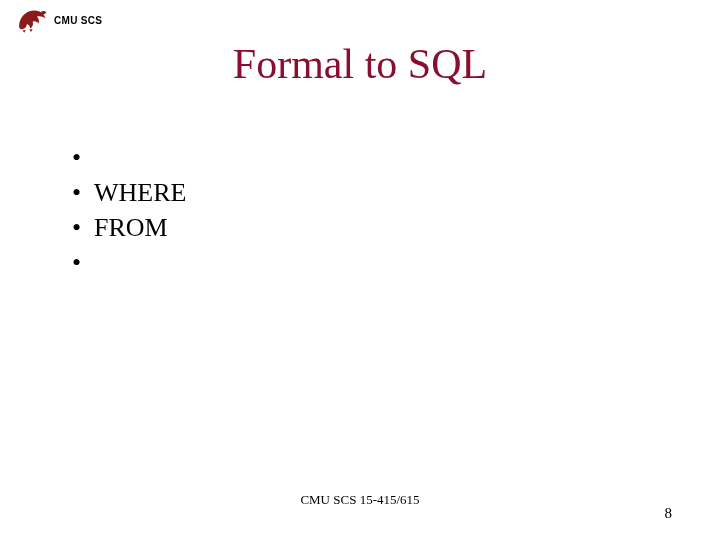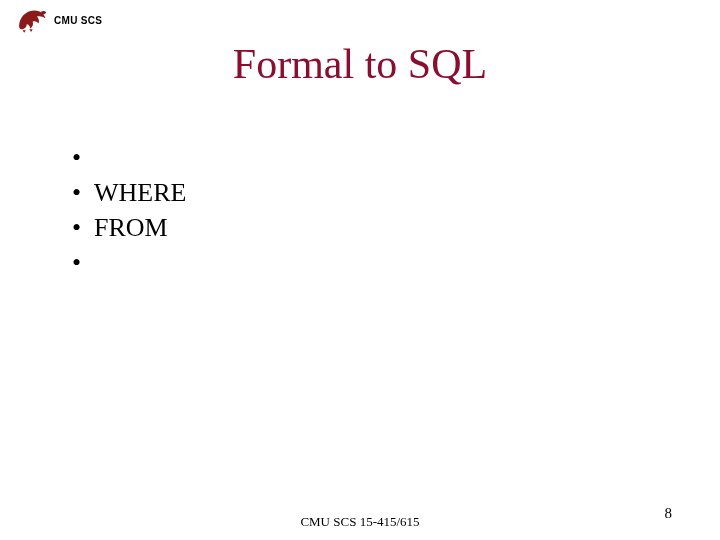--- a/index.html
+++ b/index.html
@@ -6,21 +6,21 @@
     html, body { width: 720px; height: 540px; font-family: "Times New Roman", Times, serif; background: #fff; color: #000; }
     .slide { position: relative; width: 720px; height: 540px; }
     .header { position: absolute; top: 6px; left: 14px; display: flex; align-items: center; gap: 6px; }
     .logo { width: 34px; height: 28px; }
     .header-text { font-family: Liberation Sans, sans-serif; font-weight: bold; font-size: 10px; color: #000; letter-spacing: 0.3px; }
     .title { position: absolute; top: 40px; left: 0; width: 100%; text-align: center; font-size: 42px; color: #8b0e2e; font-weight: normal; }
     .bullets { position: absolute; top: 140px; left: 72px; }
     .bullets ul { list-style: none; }
     .bullets li { font-size: 26px; line-height: 1.35; color: #000; display: flex; align-items: baseline; }
     .bullets li .dot { display: inline-block; width: 22px; font-size: 26px; }
-    .footer-center { position: absolute; bottom: 10px; width: 100%; text-align: center; font-size: 13px; color: #000; }
+    .footer-center { position: absolute; bottom: 32px; width: 100%; text-align: center; font-size: 13px; color: #000; }
     .footer-right { position: absolute; bottom: 18px; right: 48px; font-size: 15px; color: #000; }
   </style>
 </head>
 <body>
 
 <div class="slide">
   <div class="header">
     <span class="logo">
       <svg viewBox="0 0 40 32" width="34" height="28">
         <g fill="#8b1a1a">

